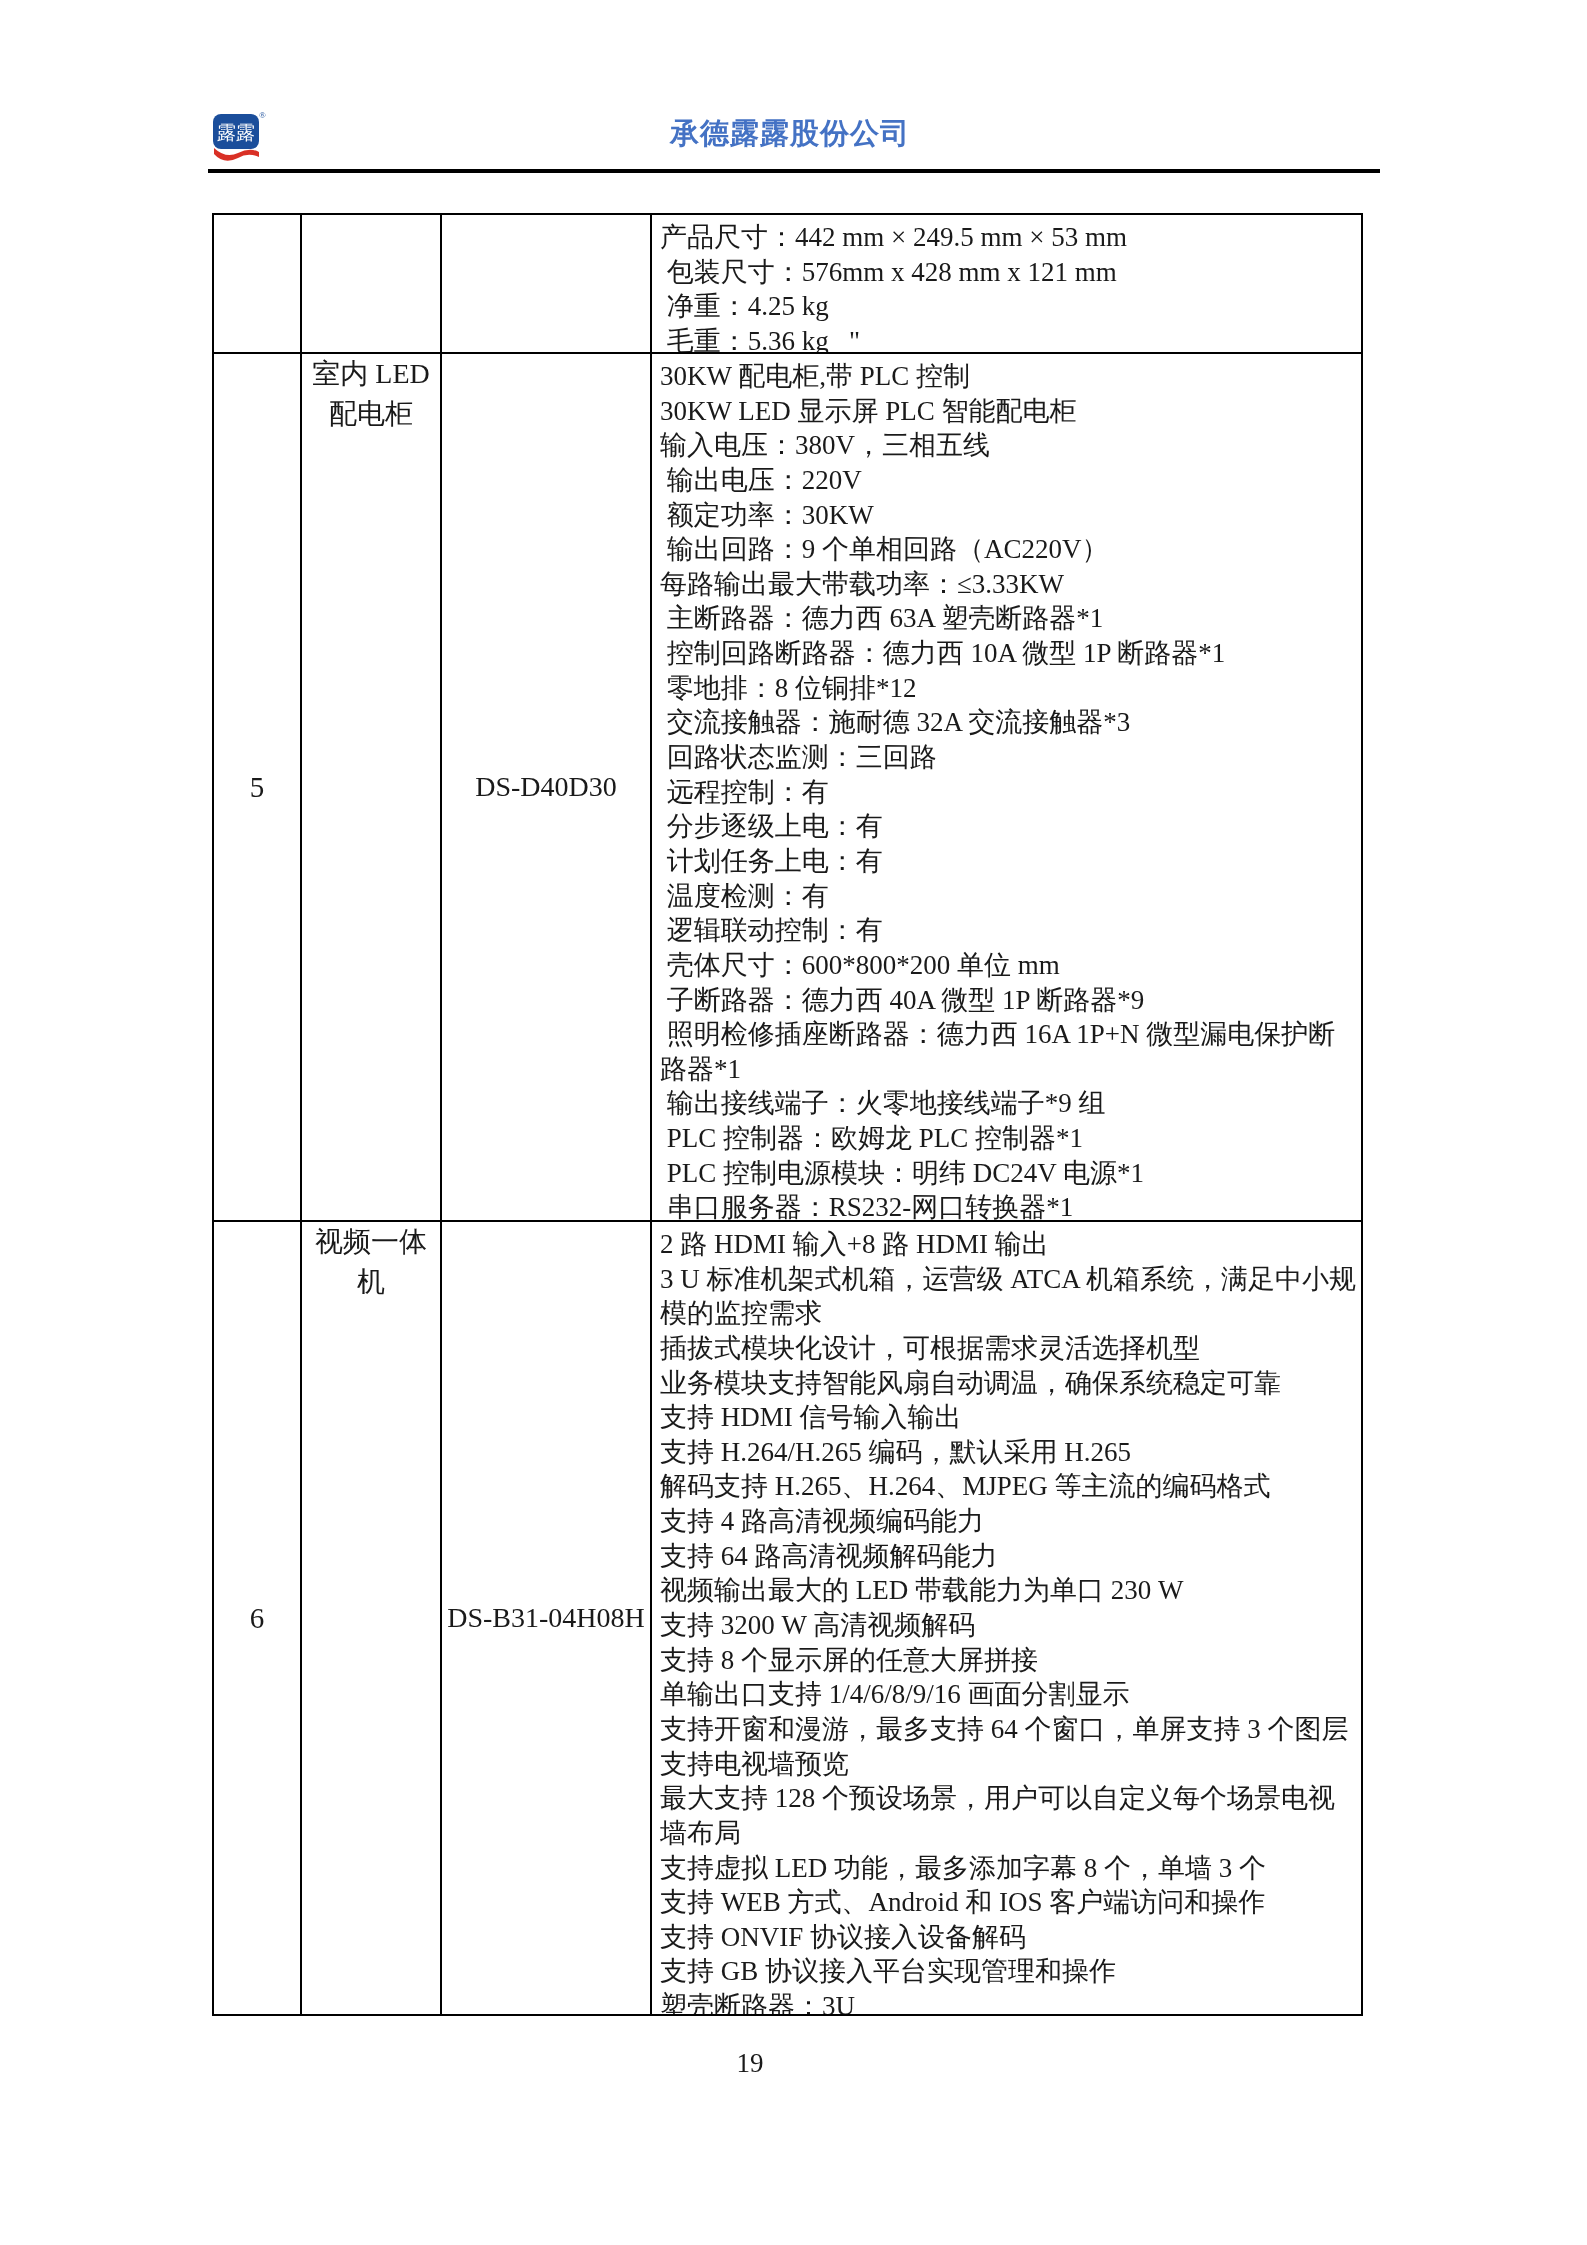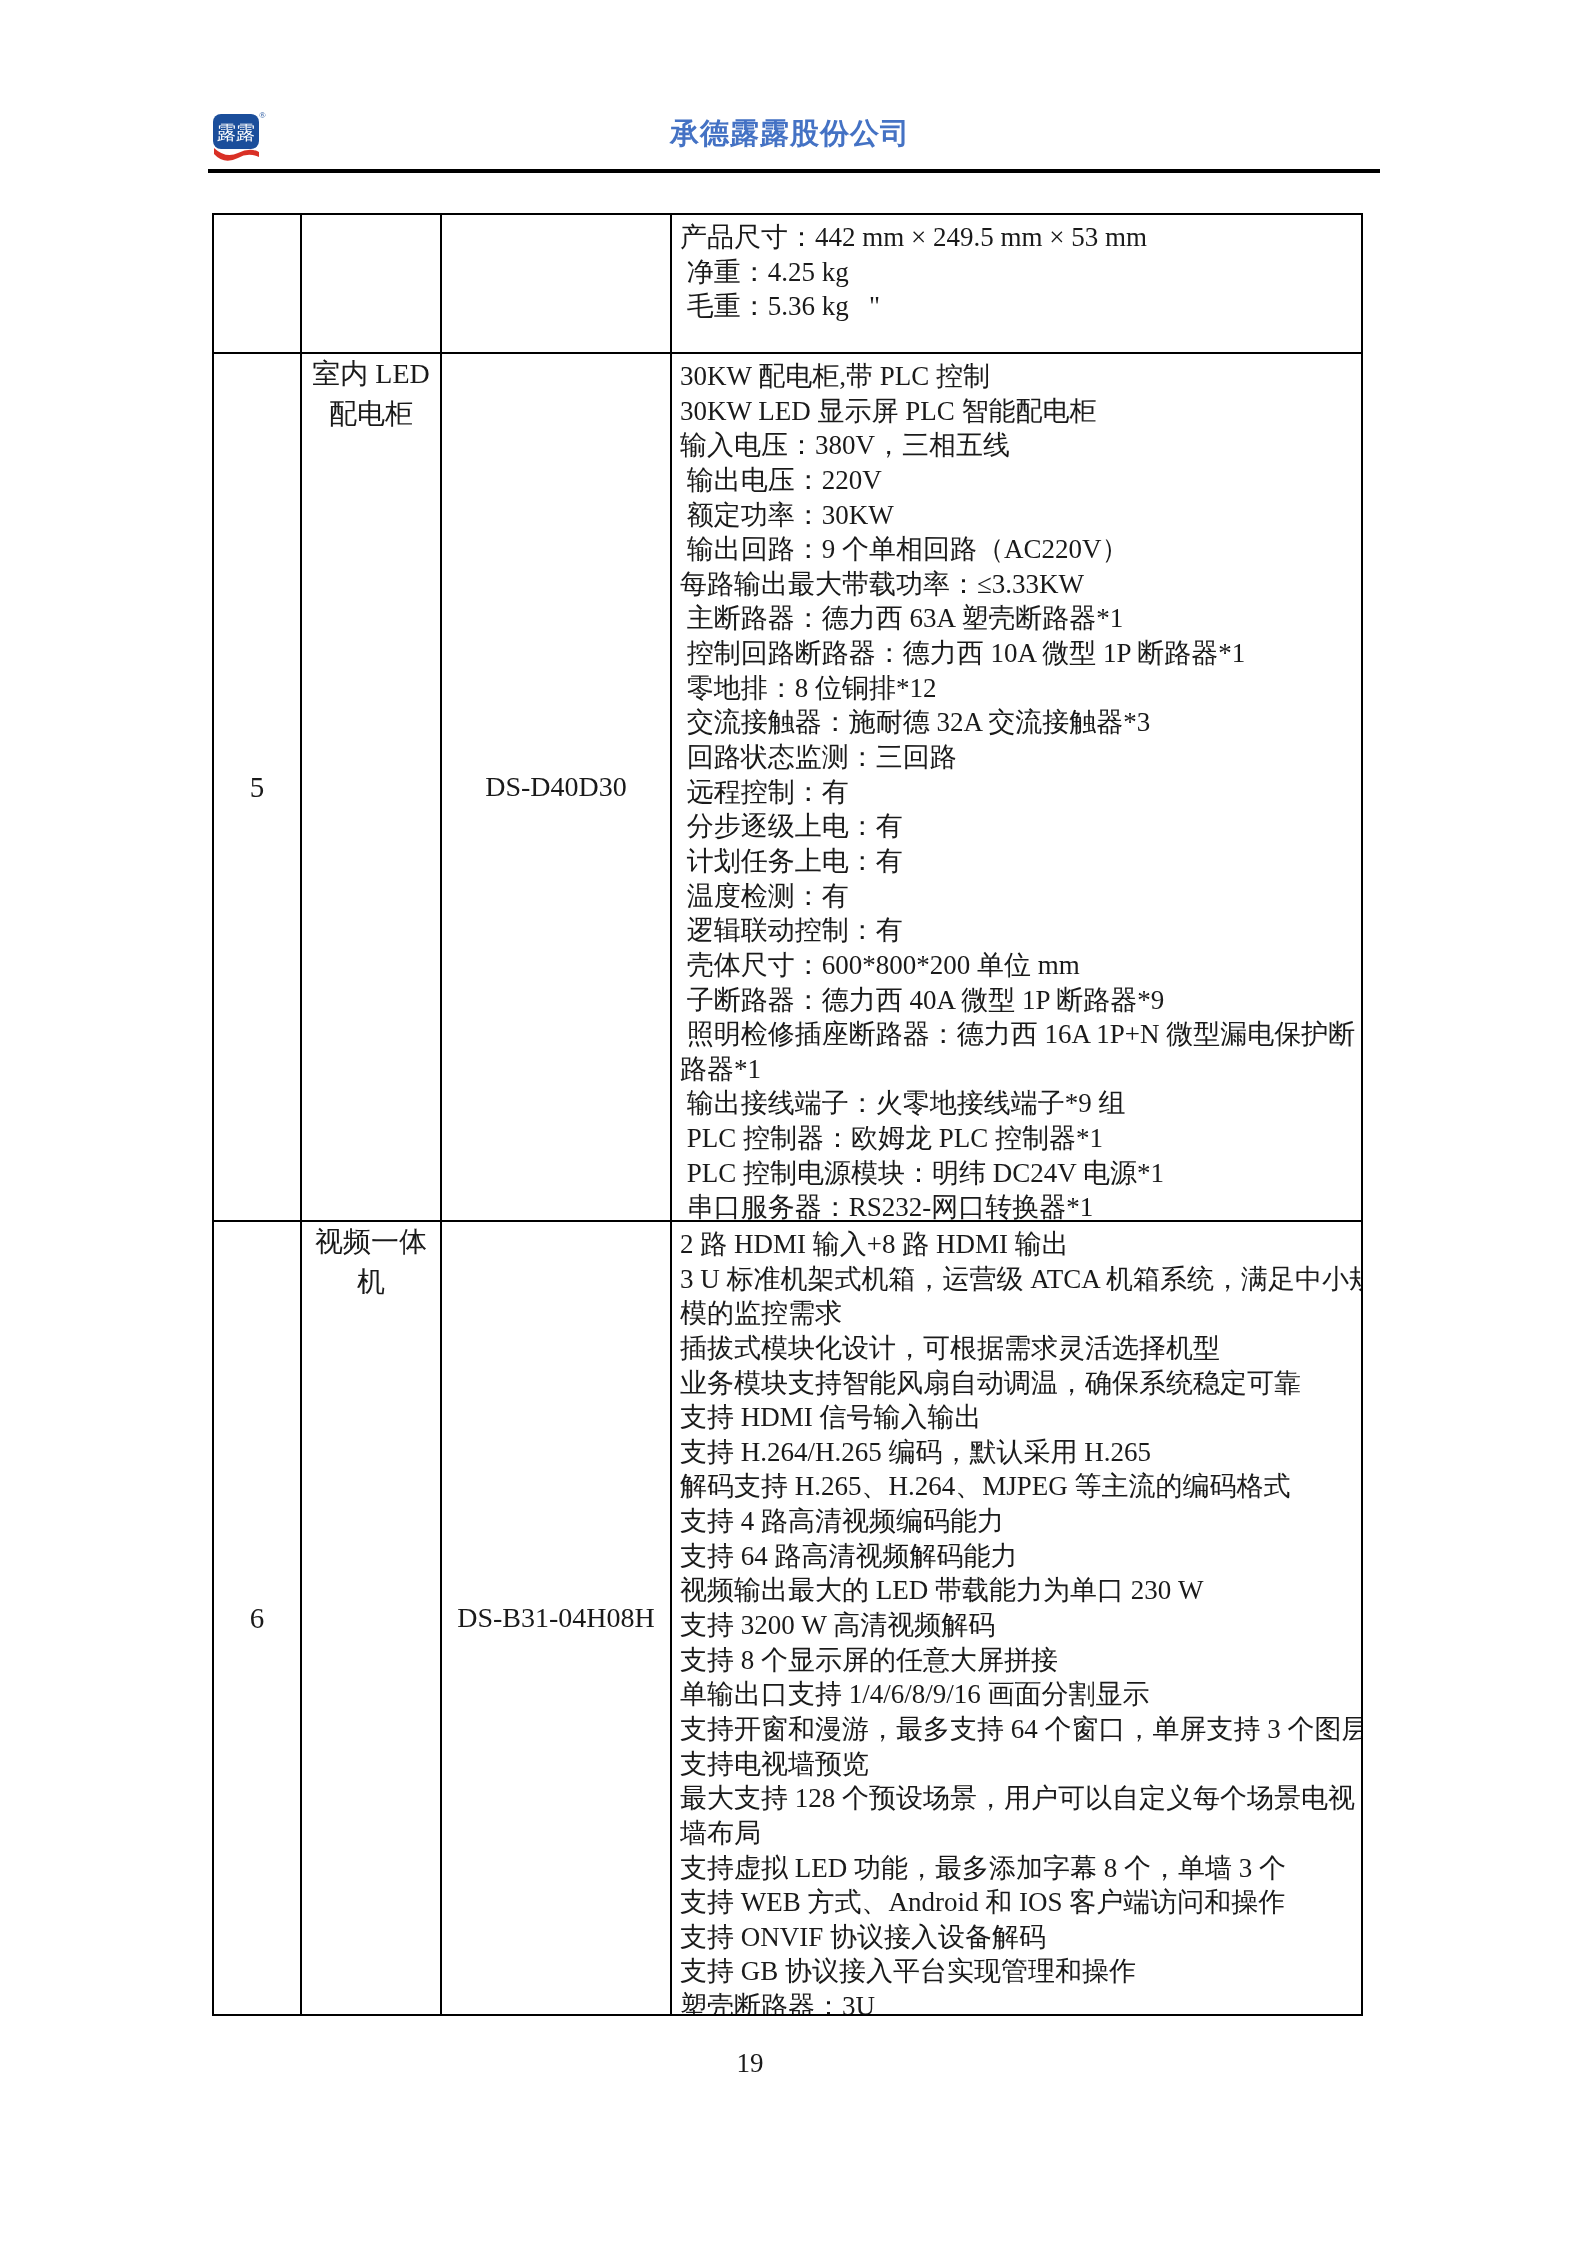--- a/index.html
+++ b/index.html
@@ -22,21 +22,21 @@
                 border:2px solid #000; box-sizing:border-box; }
   .trow { display:flex; width:100%; box-sizing:border-box; overflow:hidden; }
   .trow + .trow { border-top:2px solid #000; }
   .row-partial { height:137px; }
   .row-5 { height:868px; }
   .row-6 { height:794px; }
 
   .cell { box-sizing:border-box; overflow:hidden; }
   .cell-no    { width:88px;  border-right:2px solid #000; display:flex; align-items:center; justify-content:center; font-size:29px; }
   .cell-name  { width:140px; border-right:2px solid #000; display:flex; flex-direction:column; align-items:center; justify-content:flex-start; font-size:28px; }
-  .cell-model { width:230px; border-right:2px solid #000; display:flex; align-items:center; justify-content:center; font-size:28px; white-space:nowrap; }
+  .cell-model { width:210px; border-right:2px solid #000; display:flex; align-items:center; justify-content:center; font-size:28px; white-space:nowrap; }
   .cell-spec  { flex:1; padding:5px 6px 0 8px; }
 
   .cell-name .line { line-height:40px; white-space:pre; text-align:center; }
   .cell-spec .line { height:34.65px; line-height:34.65px; font-size:27px; white-space:pre; }
 
   
   .page-number { position:absolute; left:700px; top:2048px; width:100px;
                  text-align:center; font-size:27px; }
 </style>
 </head>
@@ -56,20 +56,21 @@
   <div class="header-rule"></div>
 
   <div class="spec-table">
 
     <div class="trow row-partial">
       <div class="cell cell-no"></div>
       <div class="cell cell-name"></div>
       <div class="cell cell-model"></div>
       <div class="cell cell-spec">
           <div class="line">产品尺寸：442 mm × 249.5 mm × 53 mm</div>
+          <div class="line"> 包装尺寸：576mm x 428 mm x 121 mm</div>
           <div class="line"> 净重：4.25 kg</div>
           <div class="line"> 毛重：5.36 kg   "</div>
         </div>
     </div>
 
     <div class="trow row-5">
       <div class="cell cell-no">5</div>
       <div class="cell cell-name">
           <div class="line">室内 LED</div>
           <div class="line">配电柜</div>

